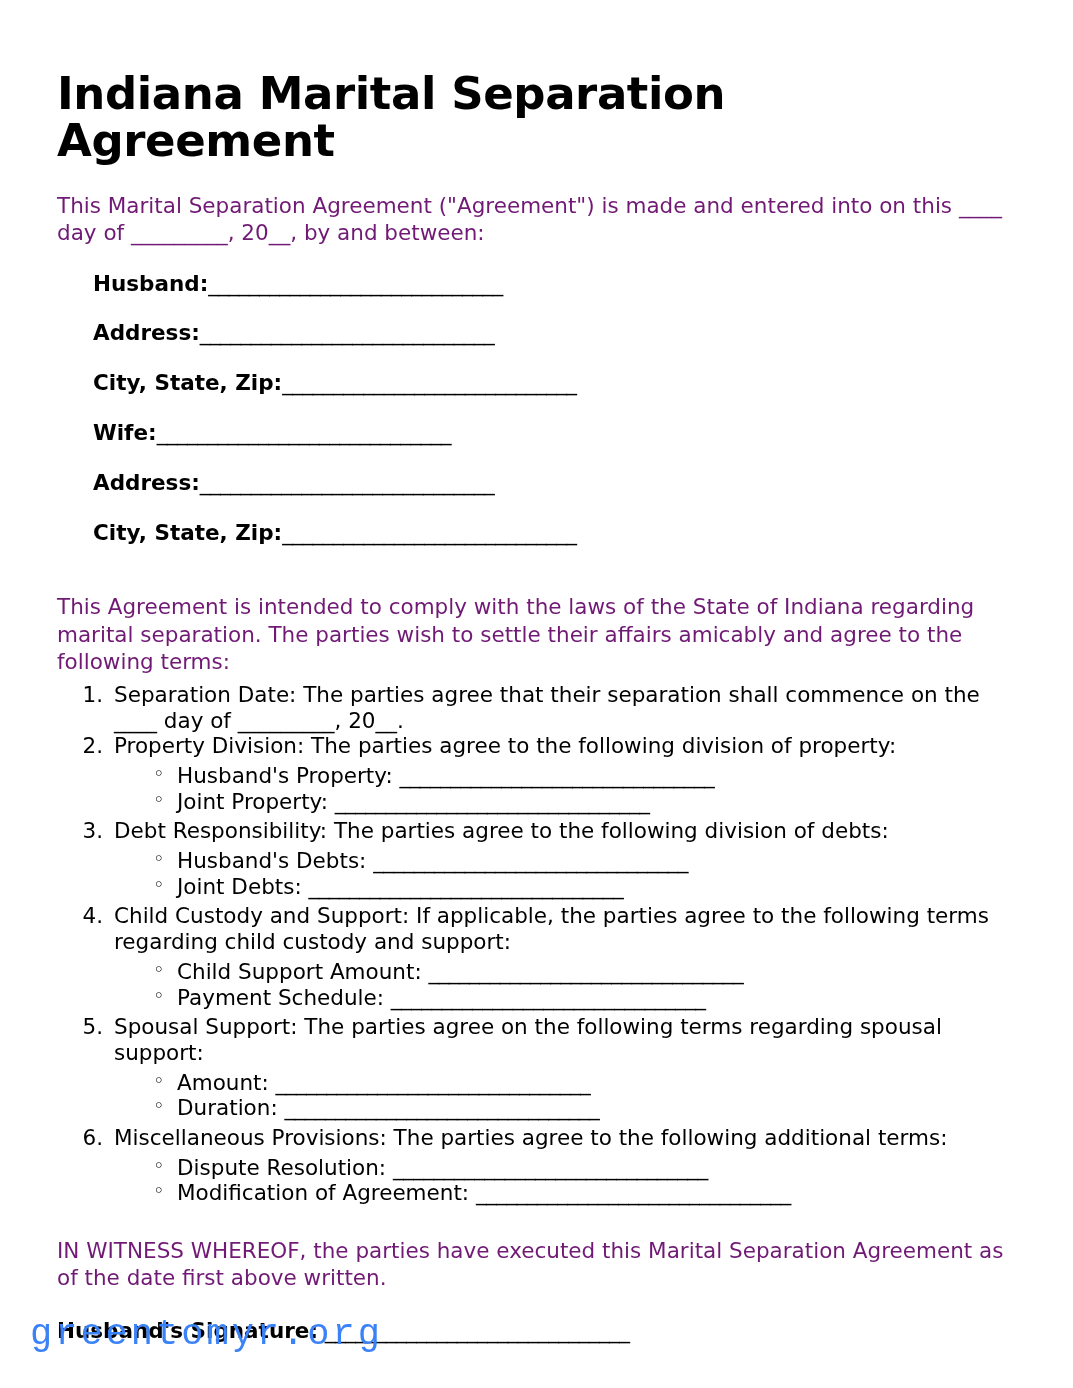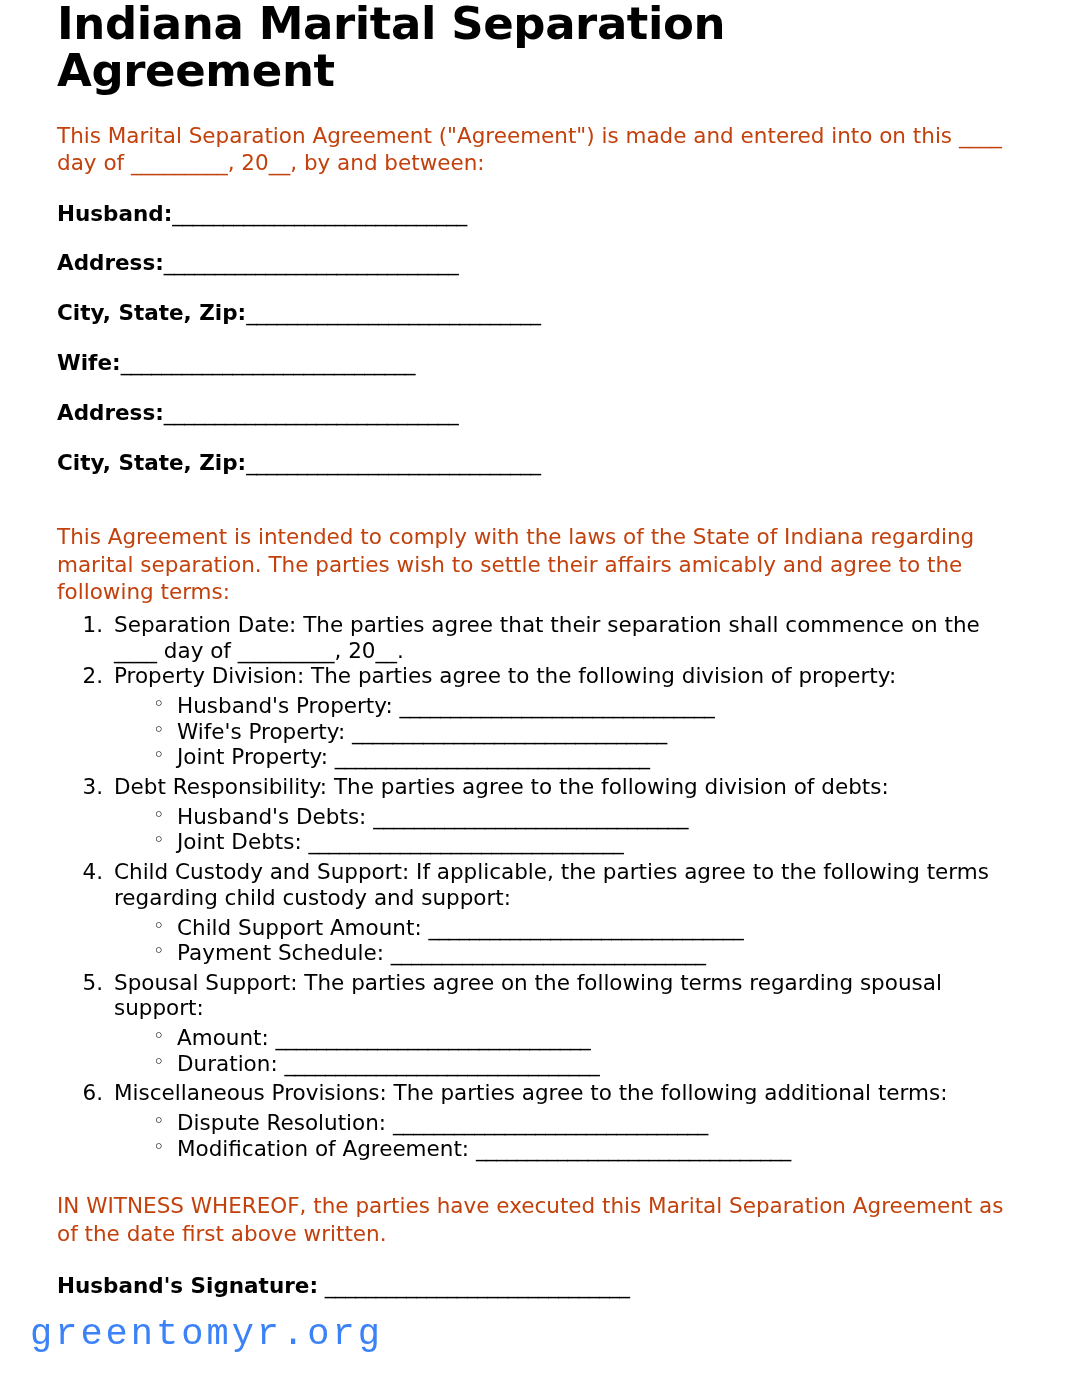--- a/index.html
+++ b/index.html
@@ -27,46 +27,48 @@
     width: 948px;
   }
 
   
   .doc-title {
     font-size: 45px;
     font-weight: bold;
     letter-spacing: -0.4px;
     line-height: 1.05;
     margin: 0;
+    padding-top: 70px;
     color: #000;
   }
 
   
   .para {
     font-size: 21.5px;
     line-height: 1.28;
     margin: 0;
     padding-top: 27px;
-    color: #c2410c;
+    color: #701a75;
   }
   .para.tight { padding-top: 24px; }
 
   
   .fields {
     padding-top: 24px;
   }
   .field-row {
     font-size: 21.5px;
     line-height: 1.2;
     margin: 0;
     padding-bottom: 24px;
     white-space: nowrap;
   }
   .field-label {
     font-weight: bold;
+    margin-left: 36px;
   }
   .fill {
     font-weight: normal;
     letter-spacing: -0.6px;
   }
 
   
   ol.terms {
     margin: 0;
     padding: 6px 0 0 0;
@@ -170,21 +172,20 @@
     <ol class="terms">
 
       <li>
         <span class="term-text"><span class="term-label">Separation Date:</span><span> The parties agree that their separation shall commence on the ____ day of _________, 20__.</span></span>
       </li>
 
       <li>
         <span class="term-text"><span class="term-label">Property Division:</span><span> The parties agree to the following division of property:</span></span>
         <ul class="subitems">
           <li><span>Husband's Property:</span> <span class="fill">_______________________________</span></li>
-          <li><span>Wife's Property:</span> <span class="fill">_______________________________</span></li>
           <li><span>Joint Property:</span> <span class="fill">_______________________________</span></li>
         </ul>
       </li>
 
       <li>
         <span class="term-text"><span class="term-label">Debt Responsibility:</span><span> The parties agree to the following division of debts:</span></span>
         <ul class="subitems">
           <li><span>Husband's Debts:</span> <span class="fill">_______________________________</span></li>
           <li><span>Joint Debts:</span> <span class="fill">_______________________________</span></li>
         </ul>

